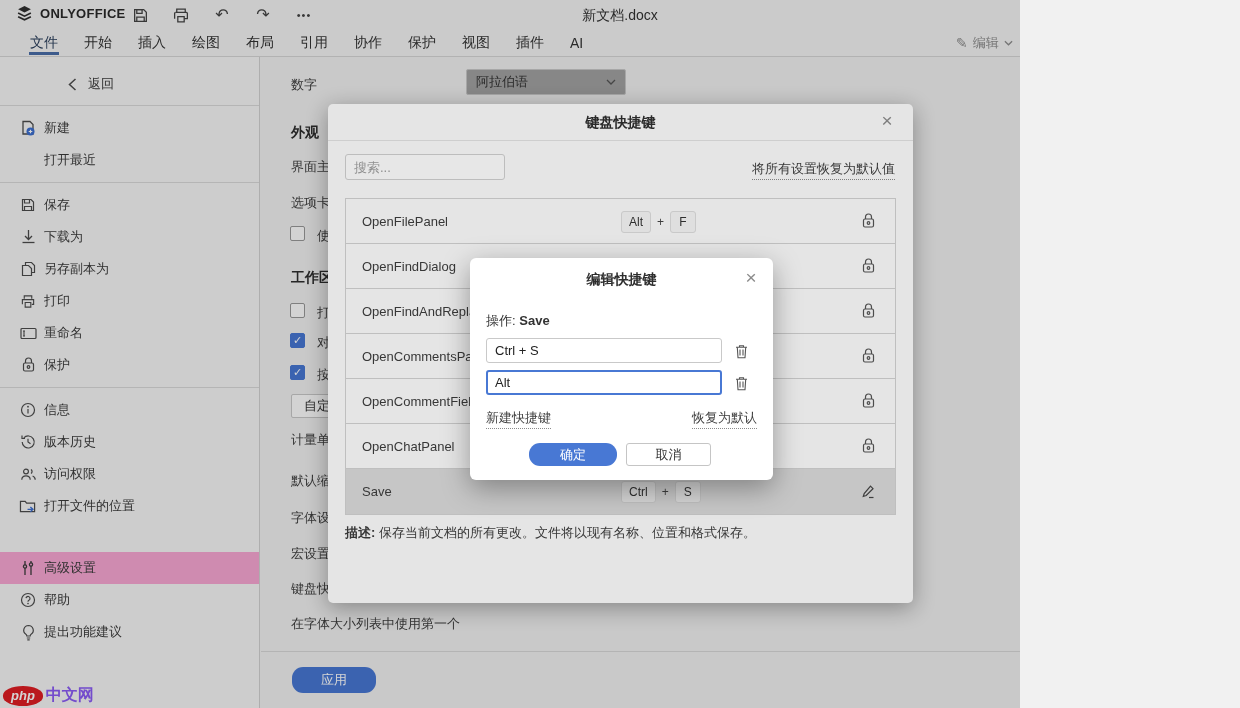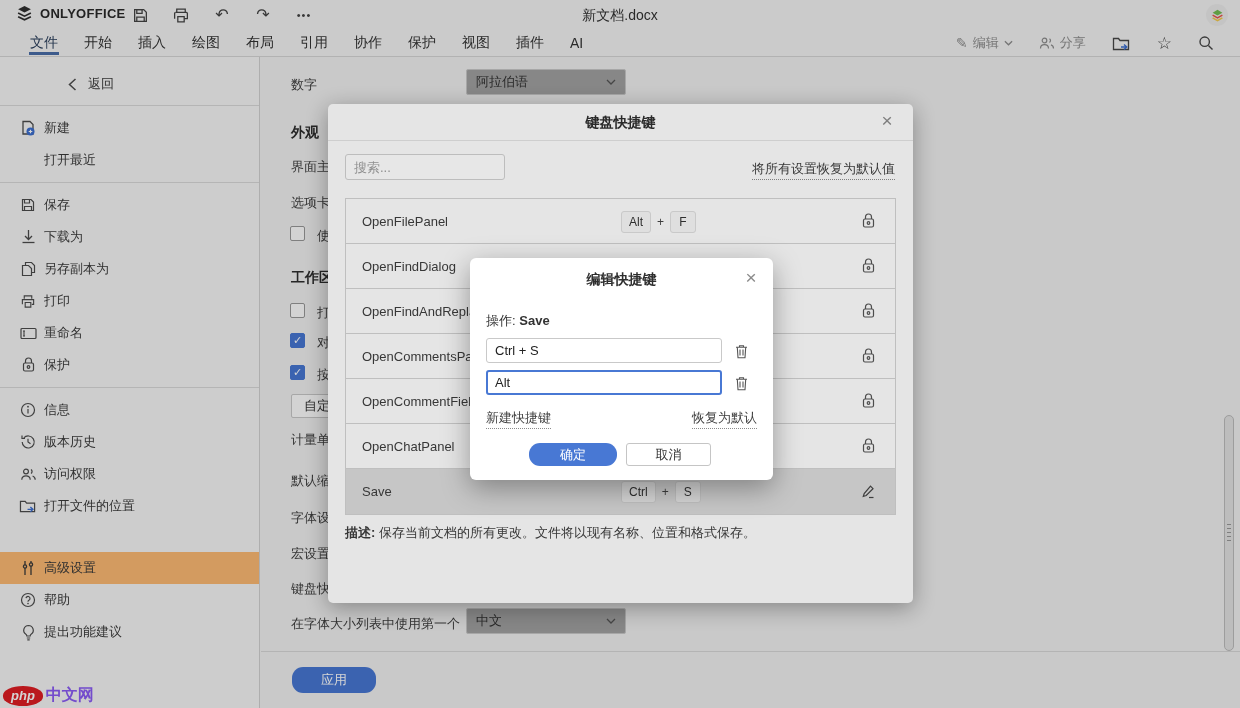--- a/index.html
+++ b/index.html
@@ -1,18 +1,18 @@
 <!DOCTYPE html>
 <html><head>
 <meta charset="utf-8">
 <style>
   * { margin:0; padding:0; box-sizing:border-box; }
   html,body { width:1240px; height:708px; overflow:hidden; }
   body { font-family:"Liberation Sans","DejaVu Sans",sans-serif; font-size:13px; color:#333; background:#f1f1f1; }
-  #screen { position:relative; width:1240px; height:708px; background:#f1f1f1; overflow:hidden; }
+  #screen { position:relative; width:1020px; height:708px; background:#f1f1f1; overflow:hidden; }
 
   
   .topbar { position:absolute; left:0; top:0; width:1240px; height:29px; background:#f4f4f4; }
   .brand { position:absolute; left:16px; top:5px; display:flex; align-items:center; gap:7px; }
   .brand-text { font-weight:bold; font-size:13px; letter-spacing:.3px; color:#2a2a2a; }
   .tb-icons { position:absolute; left:130px; top:4px; display:flex; align-items:center; gap:21px; height:22px; }
   .tb-btn { width:20px; height:20px; display:flex; align-items:center; justify-content:center; color:#444; }
   .tb-glyph { font-size:16px; line-height:1; color:#444; }
   .doc-title { position:absolute; left:0; right:0; top:7px; text-align:center; font-size:14px; color:#333; pointer-events:none; }
   .avatar { position:absolute; right:12px; top:4px; width:22px; height:22px; border-radius:50%; background:#ececec; display:flex; align-items:center; justify-content:center; }
@@ -25,21 +25,21 @@
   .tab.active::after { content:""; position:absolute; left:1px; right:1px; bottom:2px; height:3px; background:#4a6ea9; }
   .mb-right { position:absolute; right:26px; top:0; height:28px; display:flex; align-items:center; gap:26px; }
   .mb-muted { display:flex; align-items:center; gap:5px; color:#8d8d8d; font-size:13px; }
   .mb-ico { display:flex; align-items:center; color:#474747; }
   .glyph-star { font-size:17px; color:#474747; line-height:1; }
 
   
   .sidebar { position:absolute; left:0; top:57px; width:260px; height:651px; background:#f7f7f7; border-right:1px solid #d2d2d2; }
   .side-item { position:relative; height:32px; display:flex; align-items:center; padding-left:44px; font-size:13px; color:#3b3b3b; cursor:default; }
   .side-item .sic { position:absolute; left:19px; top:50%; transform:translateY(-50%); width:18px; height:18px; display:flex; align-items:center; justify-content:center; color:#4d4d4d; }
-  .side-item.sel { background:#fdba74; }
+  .side-item.sel { background:#f9a8d4; }
   .side-div { height:1px; background:#dadada; margin:6px 0; }
   .back-row { margin-top:12px; height:30px;margin-left:44px; }
   .side-gap { height:30px; }
   .php-brand { position:absolute; left:3px; bottom:2px; display:flex; align-items:center; gap:3px;margin-top:21px; }
   .php-oval { background:#e01e24; color:#fff; font-weight:bold; font-style:italic; font-size:13px; border-radius:50%/48%; padding:2px 8px 3px; }
   .php-cn { font-weight:bold; font-size:16px; color:#8b5cf6; }
 
   
   .content { position:absolute; left:261px; top:57px; width:979px; height:651px; background:#f1f1f1; }
   .abs { position:absolute; }
@@ -390,26 +390,20 @@
       <span>自定</span>
     </div>
 
     <span class="abs lbl" style="left:30px; top:374px;">计量单</span>
     <span class="abs lbl" style="left:30px; top:415px;">默认缩</span>
     <span class="abs lbl" style="left:30px; top:452px;">字体设</span>
     <span class="abs lbl" style="left:30px; top:488px;">宏设置</span>
     <span class="abs lbl" style="left:30px; top:523px;">键盘快</span>
 
     <span class="abs lbl" style="left:30px; top:558px;">在字体大小列表中使用第一个</span>
-    <div class="abs select" style="left:205px; top:551px; width:160px;">
-      <span>中文</span>
-      <svg width="10" height="6" viewBox="0 0 10 6" fill="none" stroke="#555" stroke-width="1.3">
-          <path d="M1 1 5 5 9 1"></path>
-        </svg>
-    </div>
 
     <div class="abs hr" style="left:0; top:594px; width:979px;"></div>
     <div class="abs blue-btn" style="left:31px; top:610px; width:84px; height:26px;">
       <span>应用</span>
     </div>
   </div>
 
   <div class="scroll-thumb"></div>
 
   <div class="overlay1"></div>

